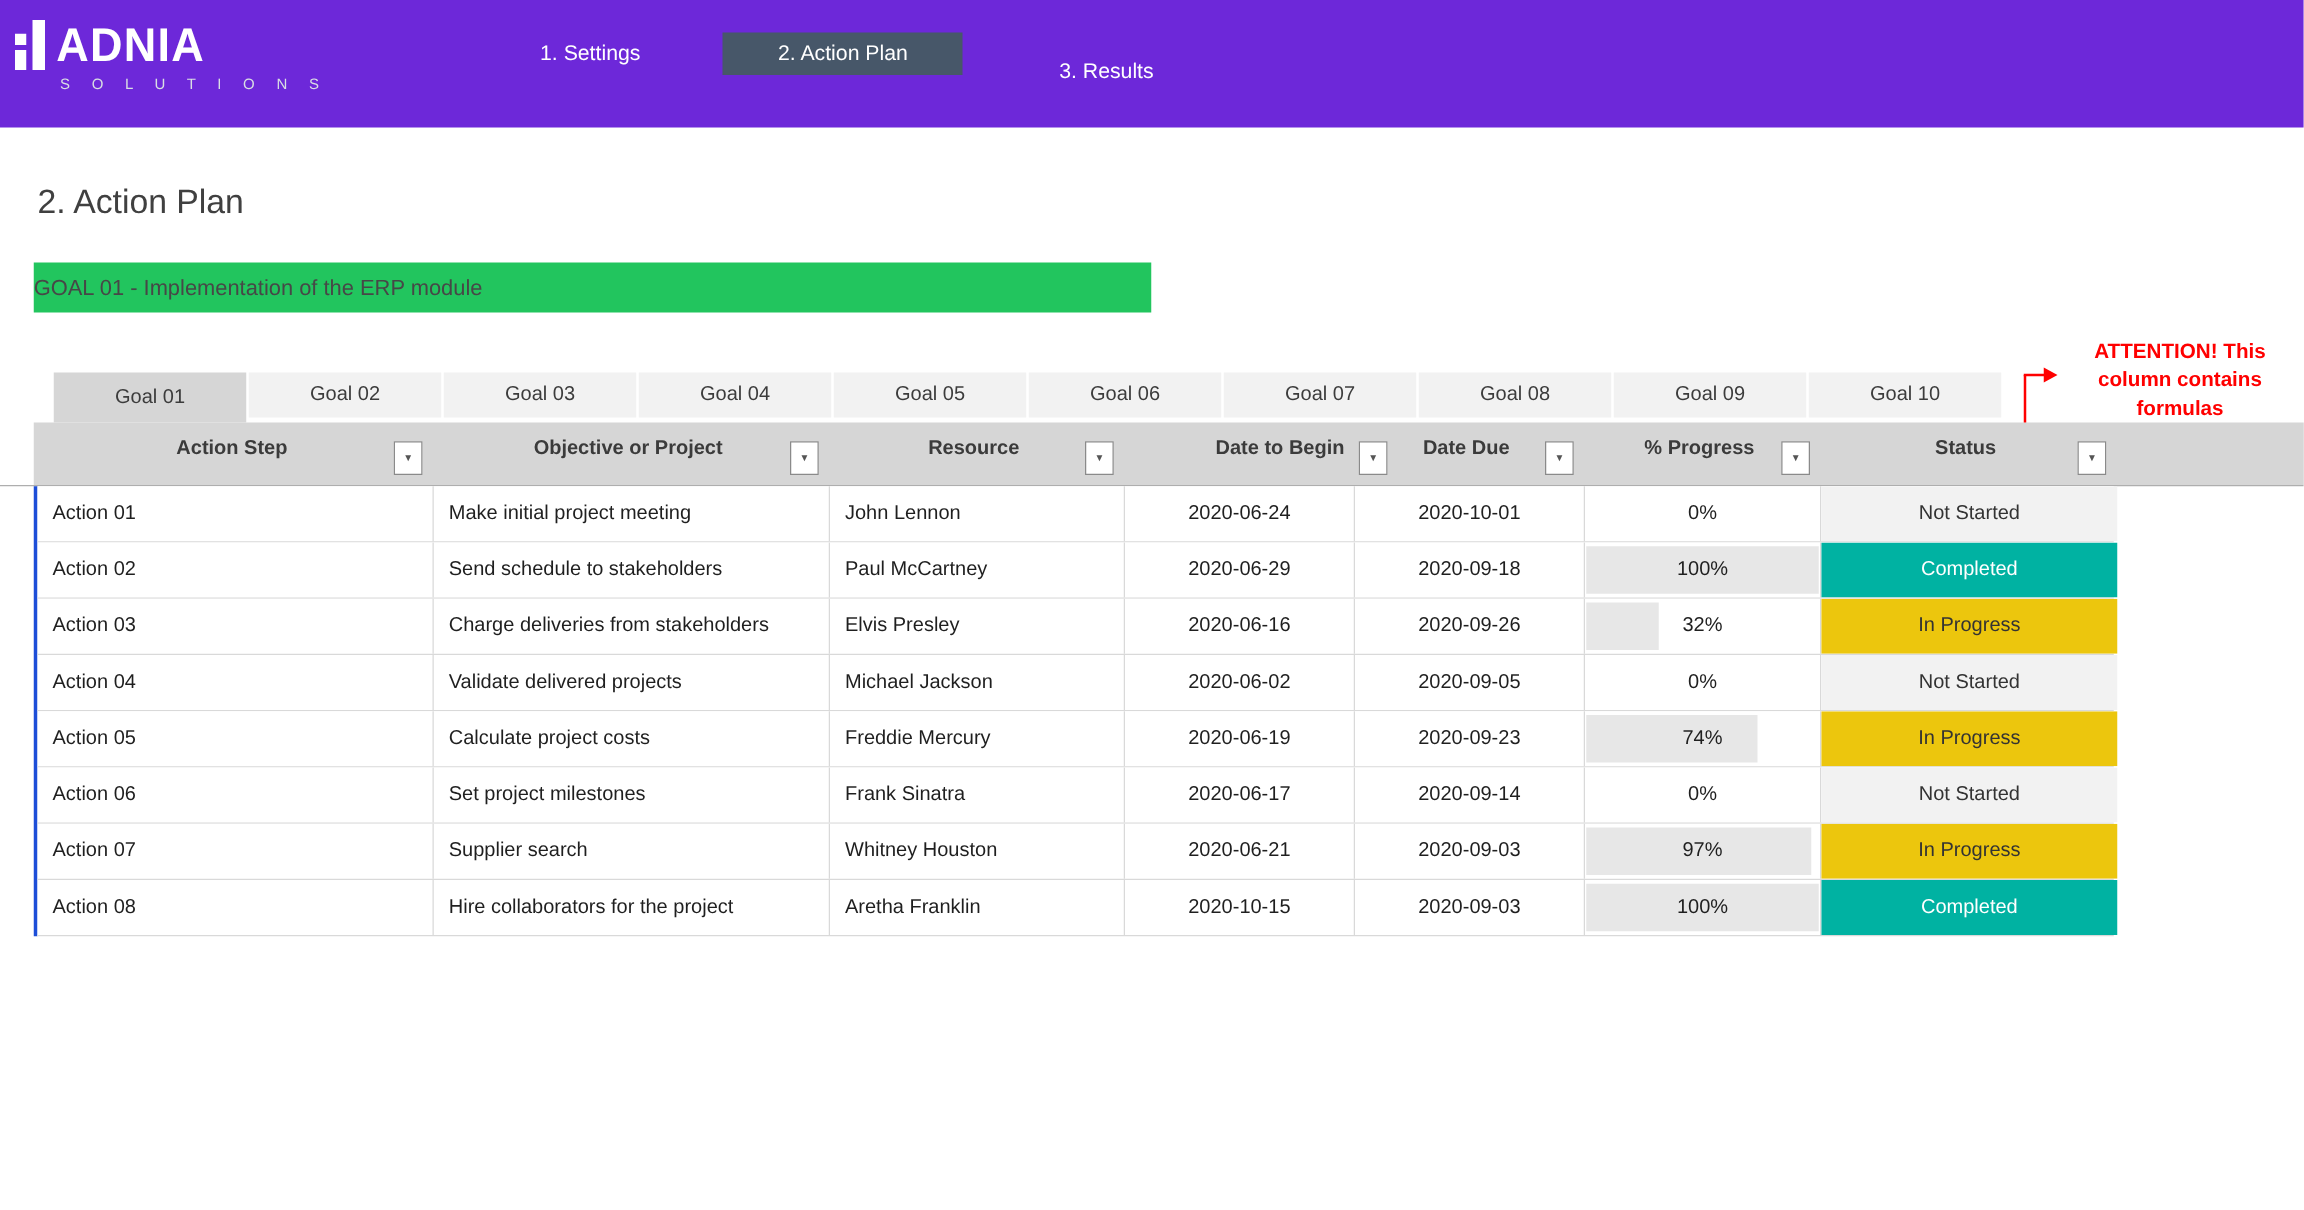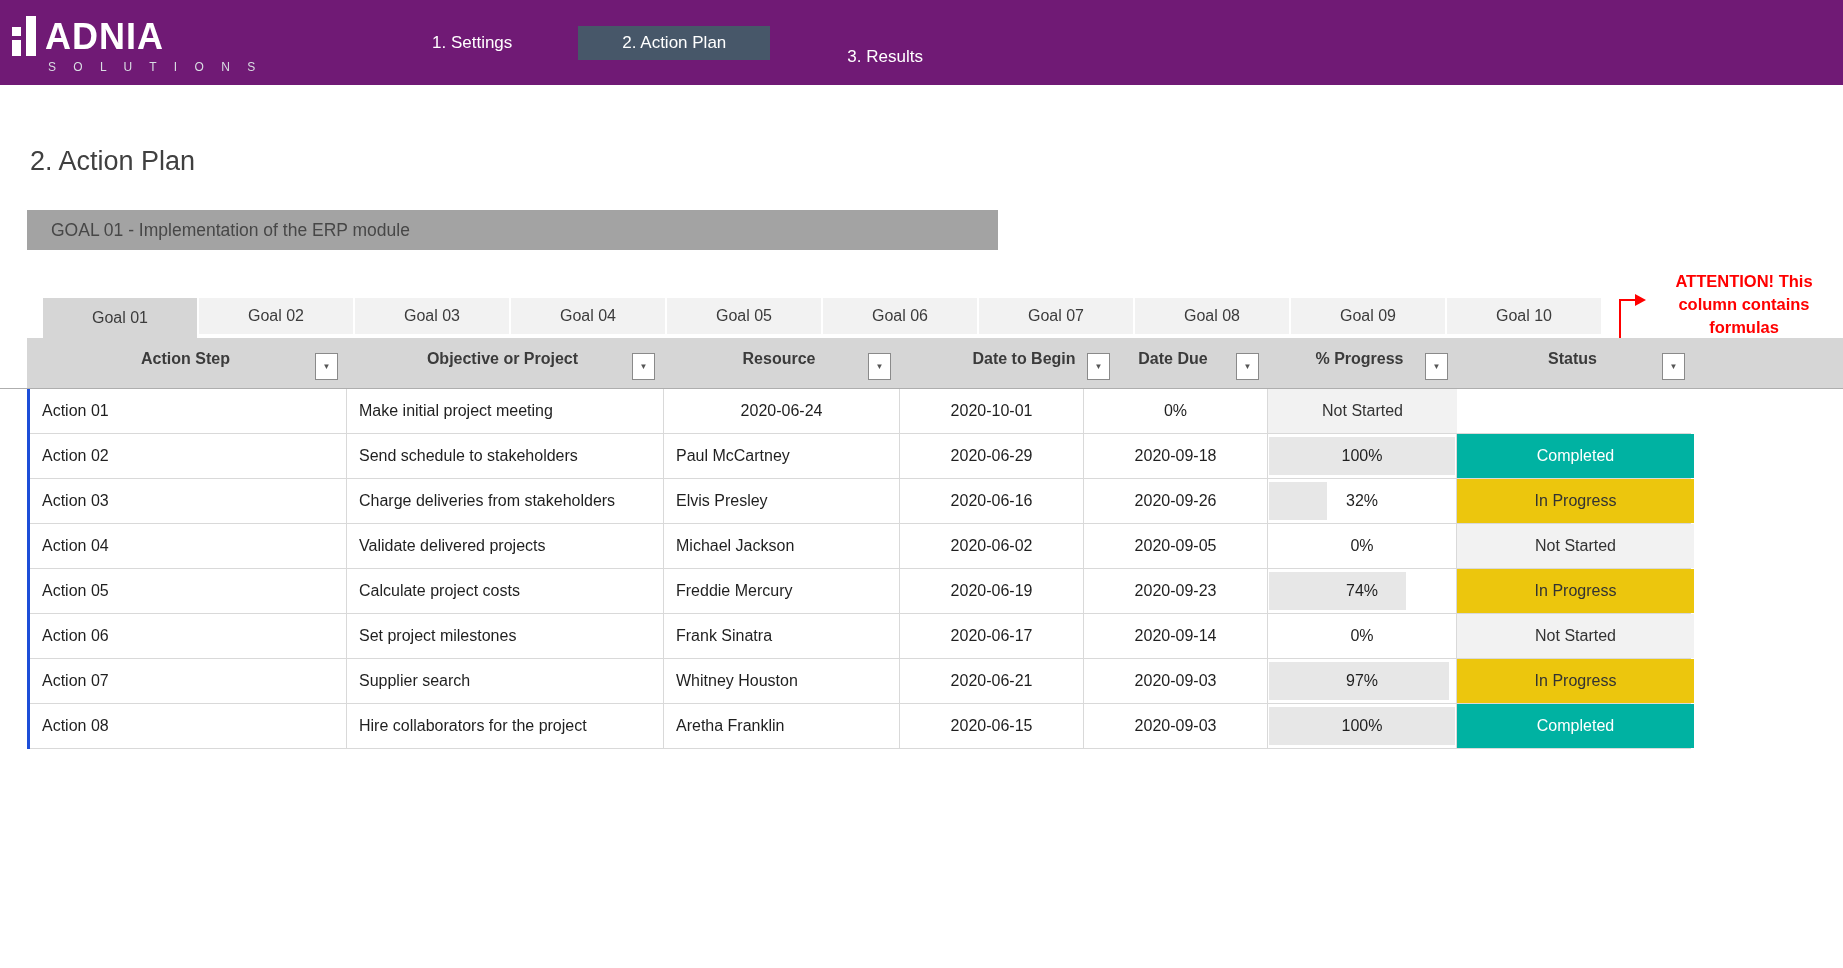--- a/index.html
+++ b/index.html
@@ -7,22 +7,22 @@
   body {
     position: relative;
     background: #ffffff;
     font-family: "Liberation Sans", sans-serif;
     overflow: hidden;
     color: #222;
   }
 
   
   .topbar {
-    position: absolute; left: 0; top: 0; width: 1843px; height: 85px;
-    background: #701a75;
+    position: absolute; left: 0; top: 0; width: 1843px; height: 102px;
+    background: #6d28d9;
   }
   .logo { position: absolute; left: 12px; top: 12px; width: 300px; height: 62px; }
   .logo-icon { position: absolute; left: 0; top: 4px; width: 30px; height: 40px; }
   .logo-icon .b1 { position: absolute; left: 0; top: 11px; width: 9px; height: 9px; background: #fff; }
   .logo-icon .b2 { position: absolute; left: 0; top: 24px; width: 9px; height: 16px; background: #fff; }
   .logo-icon .b3 { position: absolute; left: 14px; top: 0; width: 10px; height: 40px; background: #fff; }
   .brand-name {
     position: absolute; left: 33px; top: 2px;
     font-size: 36px; font-weight: bold; color: #ffffff; letter-spacing: 1px;
     transform: scaleY(1.05); transform-origin: top left;
@@ -45,24 +45,23 @@
     display: flex; align-items: center; justify-content: center;
   }
   .nav-item.last { margin-left: 77px; margin-top: 28px; }
 
   
   .page-title {
     position: absolute; left: 30px; top: 146px;
     font-size: 27px; color: #404040;
   }
   .goal-banner {
-    position: absolute; left: 27px; top: 210px; width: 971px; height: 40px;
-    background: #a3a3a3;
+    position: absolute; left: 27px; top: 210px; width: 894px; height: 40px;
+    background: #22c55e;
     display: flex; align-items: center;
-    padding-left: 24px;
     font-size: 17.5px; color: #474747;
   }
 
   
   .tabs {
     position: absolute; left: 27px; top: 298px;
     display: flex; gap: 2px; align-items: flex-start; padding-left: 16px;
   }
   .tab {
     flex: 0 0 154px; height: 36px;
@@ -225,20 +224,21 @@
         <span>▼</span>
       </div>
     </div>
   </div>
 <div class="freeze-line"></div>
 
 <div class="tbody" id="tbody">
     <div class="trow">
       <div class="tcell left">Action 01</div>
       <div class="tcell left">Make initial project meeting</div>
+      <div class="tcell left">John Lennon</div>
       <div class="tcell center">2020-06-24</div>
       <div class="tcell center">2020-10-01</div>
       <div class="tcell center">
         <div class="progress-text">0%</div>
       </div>
       <div class="tcell center" style="border-right: none;">
         <div class="status-fill not-started">Not Started</div>
       </div>
     </div>
     <div class="trow">
@@ -320,21 +320,21 @@
         <div class="progress-text">97%</div>
       </div>
       <div class="tcell center" style="border-right: none;">
         <div class="status-fill in-progress">In Progress</div>
       </div>
     </div>
     <div class="trow">
       <div class="tcell left">Action 08</div>
       <div class="tcell left">Hire collaborators for the project</div>
       <div class="tcell left">Aretha Franklin</div>
-      <div class="tcell center">2020-06-15</div>
+      <div class="tcell center">2020-10-15</div>
       <div class="tcell center">2020-09-03</div>
       <div class="tcell center">
         <div class="progress-bar" style="width: calc(100% - 2px);"></div>
         <div class="progress-text">100%</div>
       </div>
       <div class="tcell center" style="border-right: none;">
         <div class="status-fill completed">Completed</div>
       </div>
     </div>
   </div>

